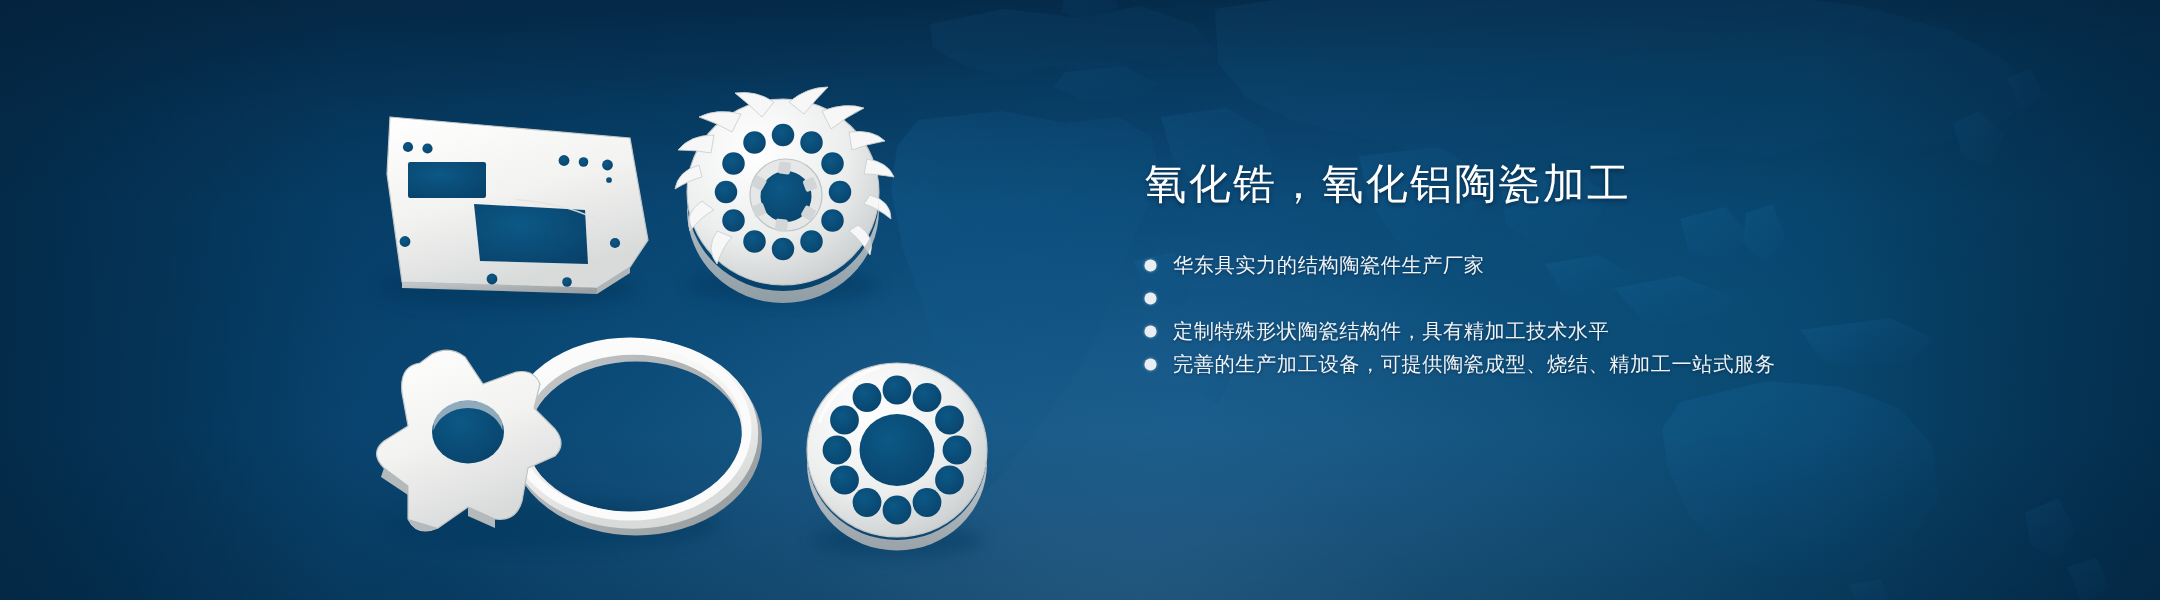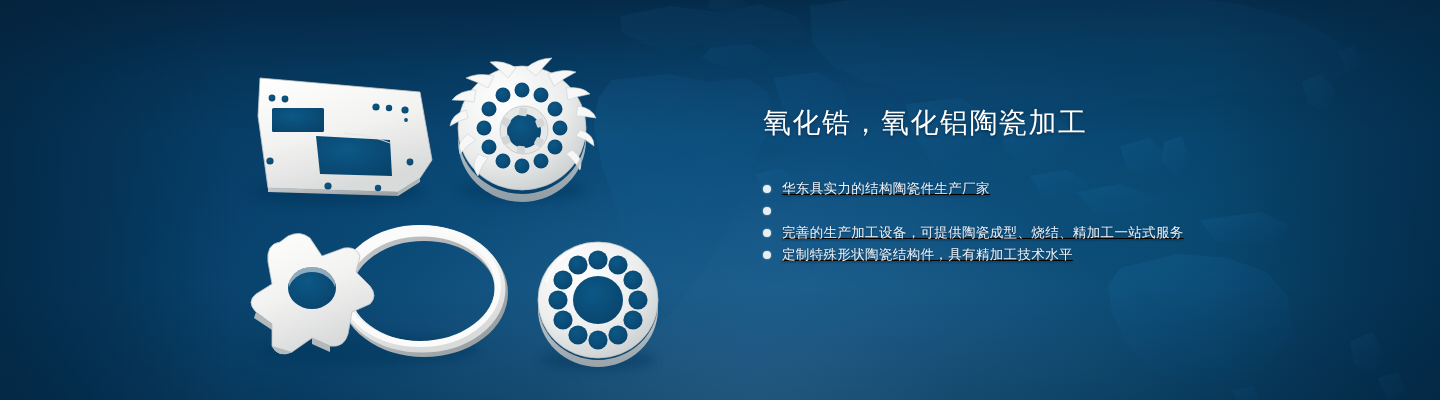--- a/index.html
+++ b/index.html
@@ -79,22 +79,21 @@
     line-height: 38px;
     letter-spacing: 1.5px;
     color: #ffffff;
     font-weight: 400;
     text-shadow: 0 1px 3px rgba(0,20,40,0.55);
     white-space: nowrap;
   }
 
   .bullets {
     list-style: none;
-    margin-top: 36px;
-    text-decoration: underline;
+    margin-top: 24px;
   }
 
   .bullet-row {
     display: flex;
     align-items: center;
     height: 22px;
     margin-bottom: 0px;
   }
 
   .bullet-dot {
@@ -342,22 +341,22 @@
     <ul class="bullets">
       <li class="bullet-row">
         <span class="bullet-dot"></span>
         <span class="bullet-text">华东具实力的结构陶瓷件生产厂家</span>
       </li>
       <li class="bullet-row">
         <span class="bullet-dot"></span>
       </li>
       <li class="bullet-row">
         <span class="bullet-dot"></span>
-        <span class="bullet-text">完善的生产加工设备，可提供陶瓷成型、烧结、精加工一站式服务</span>
+        <span class="bullet-text">定制特殊形状陶瓷结构件，具有精加工技术水平</span>
       </li>
       <li class="bullet-row">
         <span class="bullet-dot"></span>
-        <span class="bullet-text">定制特殊形状陶瓷结构件，具有精加工技术水平</span>
+        <span class="bullet-text">完善的生产加工设备，可提供陶瓷成型、烧结、精加工一站式服务</span>
       </li>
     </ul>
   </div>
 
 </div>
 
 </body></html>

